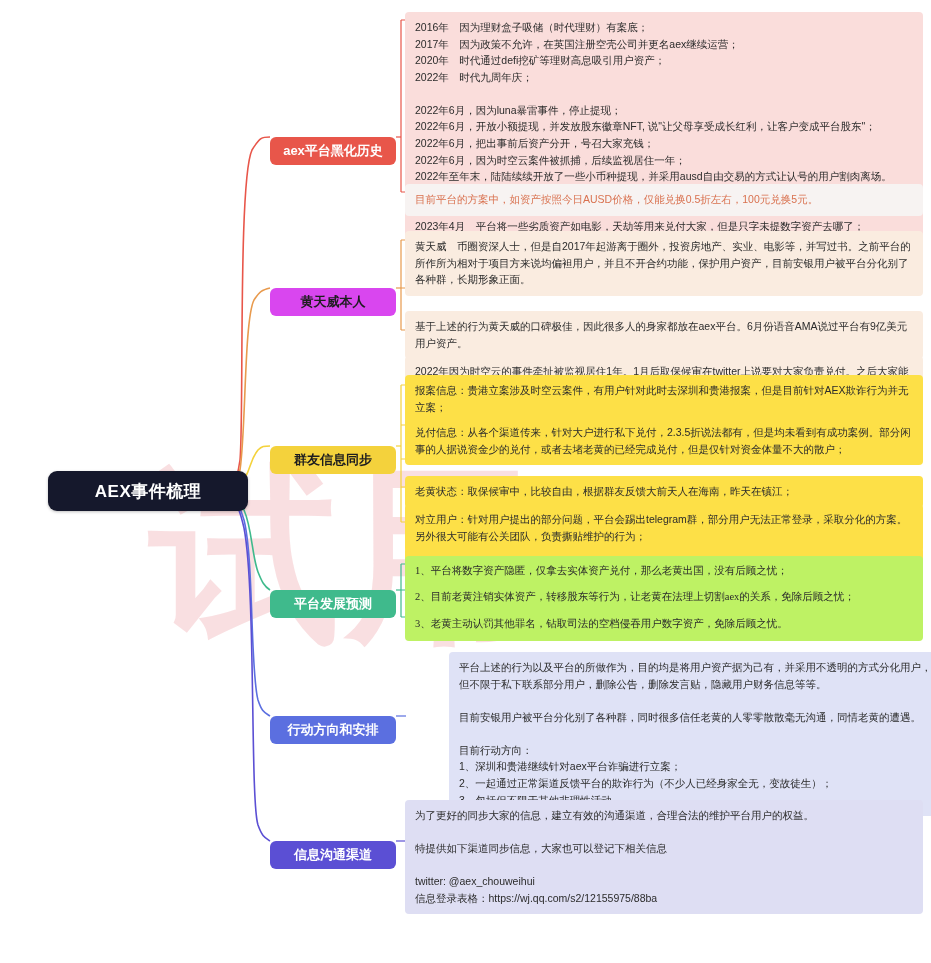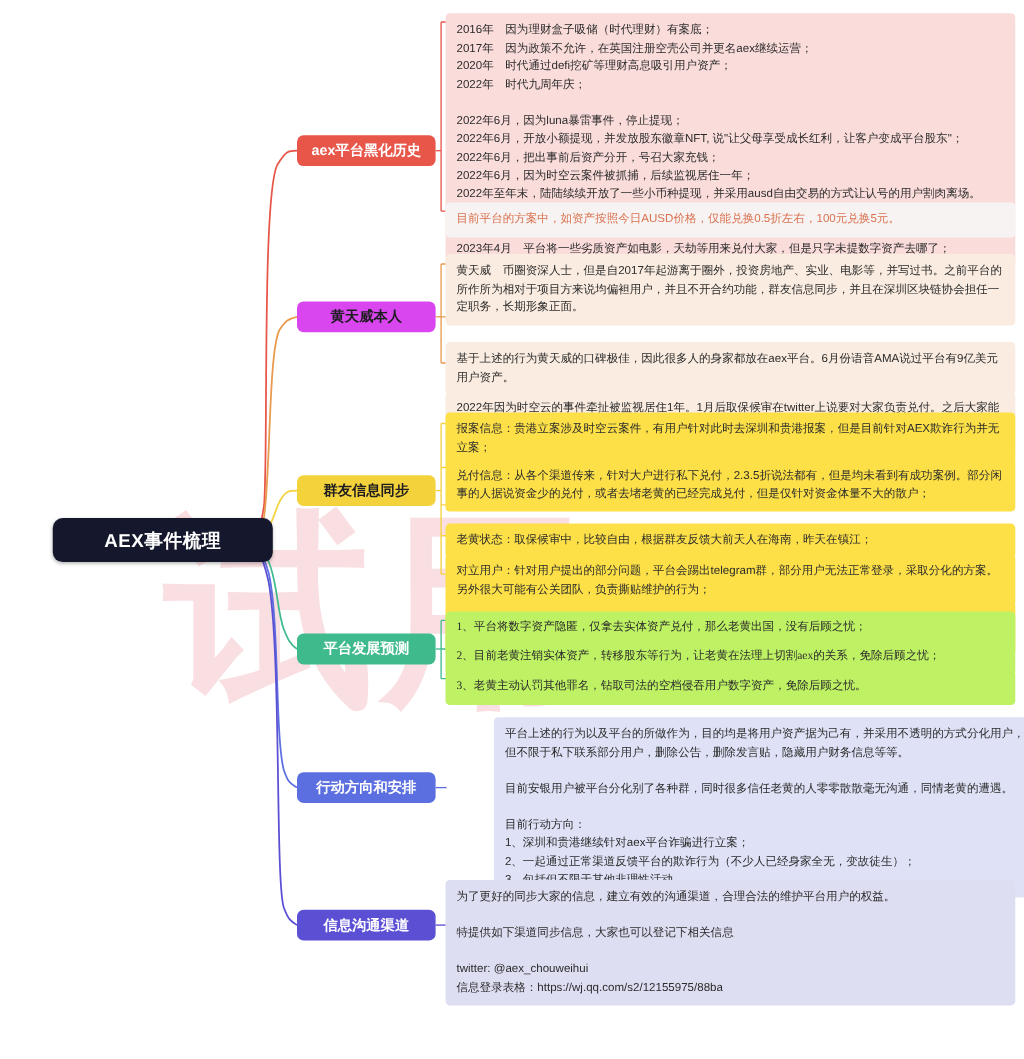--- a/index.html
+++ b/index.html
@@ -58,20 +58,21 @@
     position: absolute;
     height: 28px;
     border-radius: 6px;
     display: flex; align-items: center; justify-content: center;
     font-size: 13px;
     font-weight: bold;
     color: #1d1d1f;
     padding: 0 14px;
     z-index: 4;
     white-space: nowrap;
+    margin-top: 14px;
   }
   .topic.t0 { left: 270px; top: 123px; width: 126px; background: #e8564a; color:#ffffff; }
   .topic.t1 { left: 270px; top: 274px; width: 126px; background: #d946ef; }
   .topic.t2 { left: 270px; top: 432px; width: 126px; background: #f4d23c; }
   .topic.t3 { left: 270px; top: 576px; width: 126px; background: #3fba8c; color:#ffffff; }
   .topic.t4 { left: 270px; top: 702px; width: 126px; background: #5b6fe0; color:#ffffff; }
   .topic.t5 { left: 270px; top: 827px; width: 126px; background: #5b4fd4; color:#ffffff; }
 
   
   .leaf {
@@ -177,21 +178,21 @@
 2022年6月，因为luna暴雷事件，停止提现；
 2022年6月，开放小额提现，并发放股东徽章NFT, 说"让父母享受成长红利，让客户变成平台股东"；
 2022年6月，把出事前后资产分开，号召大家充钱；
 2022年6月，因为时空云案件被抓捕，后续监视居住一年；
 2022年至年末，陆陆续续开放了一些小币种提现，并采用ausd自由交易的方式让认号的用户割肉离场。
 
 2023年1月　平台强制将用户的部分数字资产兑换成无价值的Ausd；
 2023年4月　平台将一些劣质资产如电影，天劫等用来兑付大家，但是只字未提数字资产去哪了；</div>
   <div class="leaf redlite" style="top:184px;">目前平台的方案中，如资产按照今日AUSD价格，仅能兑换0.5折左右，100元兑换5元。</div>
 
-  <div class="leaf orange" style="top:231px;">黄天威　币圈资深人士，但是自2017年起游离于圈外，投资房地产、实业、电影等，并写过书。之前平台的所作所为相对于项目方来说均偏袒用户，并且不开合约功能，群友信息同步，并且在深圳区块链协会担任一定职务，长期形象正面。</div>
+  <div class="leaf orange" style="top:231px;">黄天威　币圈资深人士，但是自2017年起游离于圈外，投资房地产、实业、电影等，并写过书。之前平台的所作所为相对于项目方来说均偏袒用户，并且不开合约功能，保护用户资产，目前安银用户被平台分化别了各种群，长期形象正面。</div>
   <div class="leaf orange" style="top:311px;">基于上述的行为黄天威的口碑极佳，因此很多人的身家都放在aex平台。6月份语音AMA说过平台有9亿美元用户资产。</div>
   <div class="leaf orange" style="top:356px;">2022年因为时空云的事件牵扯被监视居住1年。1月后取保候审在twitter上说要对大家负责兑付。之后大家能看到的就是平台的实体资产注销，各种法人更改，并且再无和大家沟通。</div>
 
   <div class="leaf yellow" style="top:375px;">报案信息：贵港立案涉及时空云案件，有用户针对此时去深圳和贵港报案，但是目前针对AEX欺诈行为并无立案；</div>
   <div class="leaf yellow" style="top:417px;">兑付信息：从各个渠道传来，针对大户进行私下兑付，2.3.5折说法都有，但是均未看到有成功案例。部分闲事的人据说资金少的兑付，或者去堵老黄的已经完成兑付，但是仅针对资金体量不大的散户；</div>
   <div class="leaf yellow" style="top:504px;">对立用户：针对用户提出的部分问题，平台会踢出telegram群，部分用户无法正常登录，采取分化的方案。另外很大可能有公关团队，负责撕贴维护的行为；</div>
   <div class="leaf yellow" style="top:476px;">老黄状态：取保候审中，比较自由，根据群友反馈大前天人在海南，昨天在镇江；</div>
   <div class="leaf yellow" style="top:547px;">贵港方面：仅立案时空云，针对aex诈骗的事情，贵港问政互动回复"对参与人来电称被AEX平台诈骗的行为没有管辖权"；</div>
 
   <div class="leaf green" style="top:556px;">1、平台将数字资产隐匿，仅拿去实体资产兑付，那么老黄出国，没有后顾之忧；</div>

